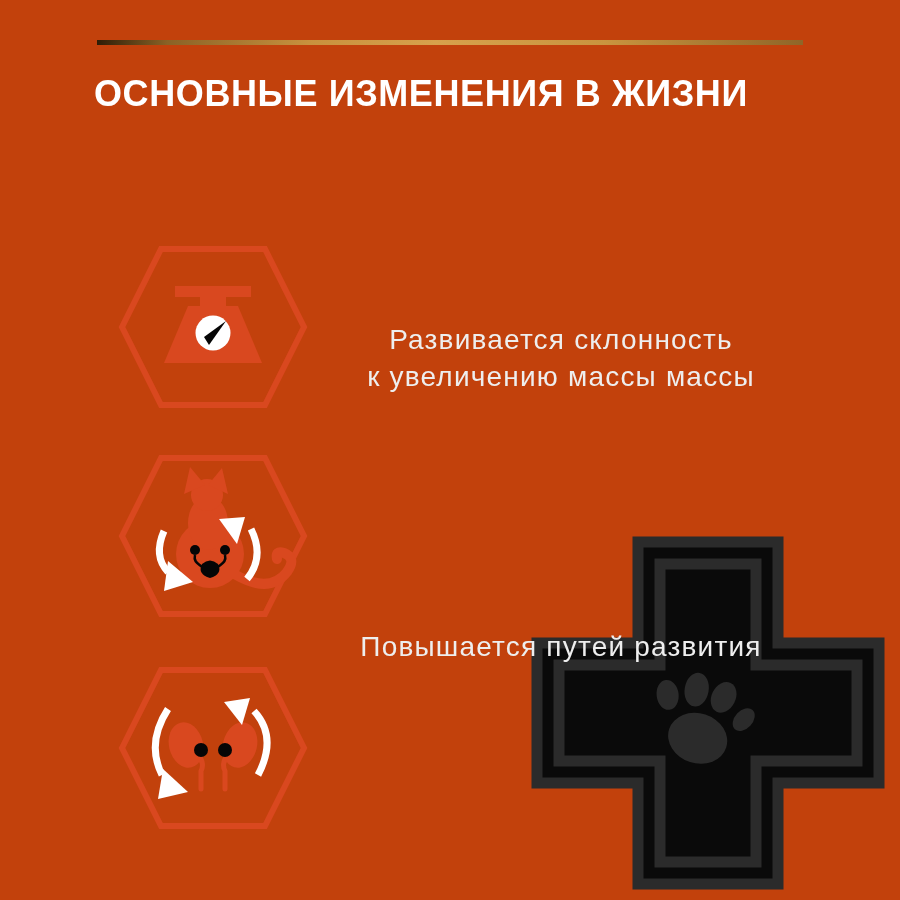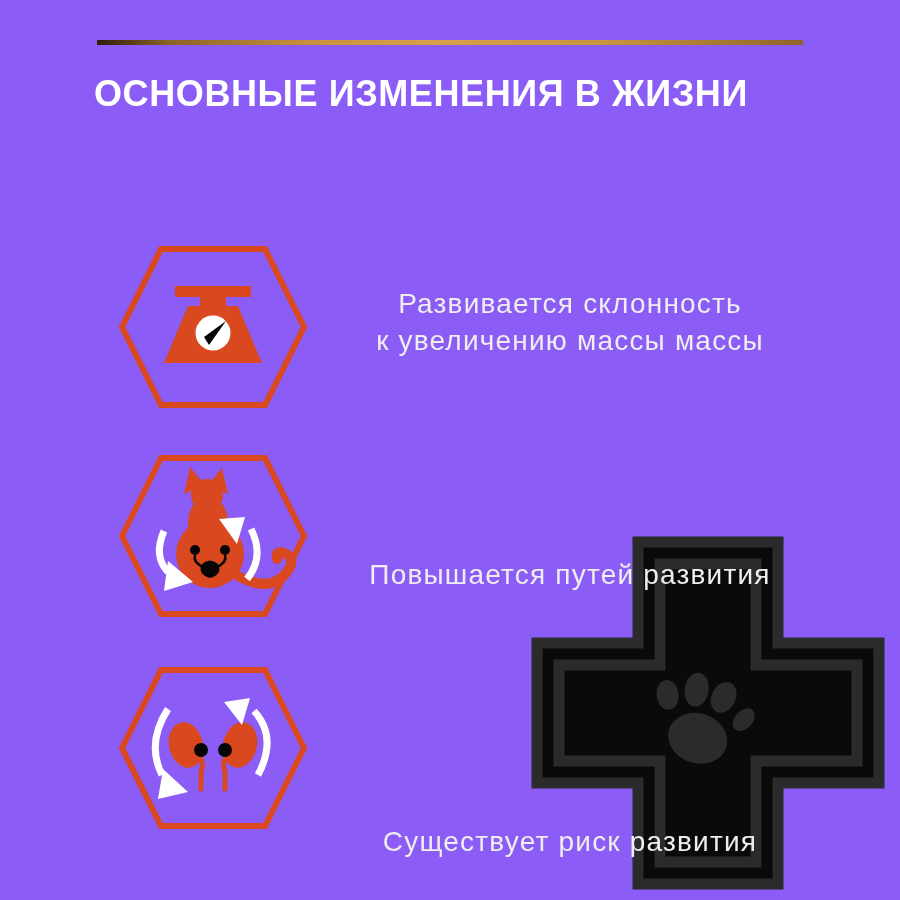--- a/index.html
+++ b/index.html
@@ -1,33 +1,33 @@
 <!DOCTYPE html>
 <html><head>
 <meta charset="utf-8">
 <style>
   html,body{margin:0;padding:0;background:#000;}
   .canvas{
     position:relative;width:900px;height:900px;overflow:hidden;
-    background:#8b5cf6;
+    background:#c2410c;
     font-family:"Liberation Sans", sans-serif;
   }
   .gold-bar{
     position:absolute;left:97px;top:40px;width:706px;height:5px;
     background:linear-gradient(90deg,#2e1d07 0%,#8a6226 10%,#c8913e 30%,#d7a14c 48%,#c9943f 72%,#8f6528 100%);
   }
   .title{
     position:absolute;left:94px;top:68px;width:760px;
     color:#ffffff;font-size:36px;font-weight:700;line-height:51px;
     letter-spacing:0.6px;white-space:nowrap;
   }
   .row-text{
-    position:absolute;left:340px;width:460px;
+    position:absolute;left:331px;width:460px;
     color:#eeeeee;font-size:28px;font-weight:400;line-height:37px;
-    letter-spacing:1.2px;text-align:center;
+    letter-spacing:1.2px;text-align:center;margin-top:36px;
   }
   .row-text .line{white-space:nowrap;}
   .hex-icon{position:absolute;left:118px;width:190px;height:166px;}
   .t1{top:285px;} .t2{top:482px;} .t3{top:712px;}
   .h1{top:244px;} .h2{top:453px;} .h3{top:665px;}
   .watermark{position:absolute;left:0;top:0;width:900px;height:900px;pointer-events:none;}
   .rowtxt-layer{position:relative;z-index:3;}
 </style>
 </head>
 <body>

